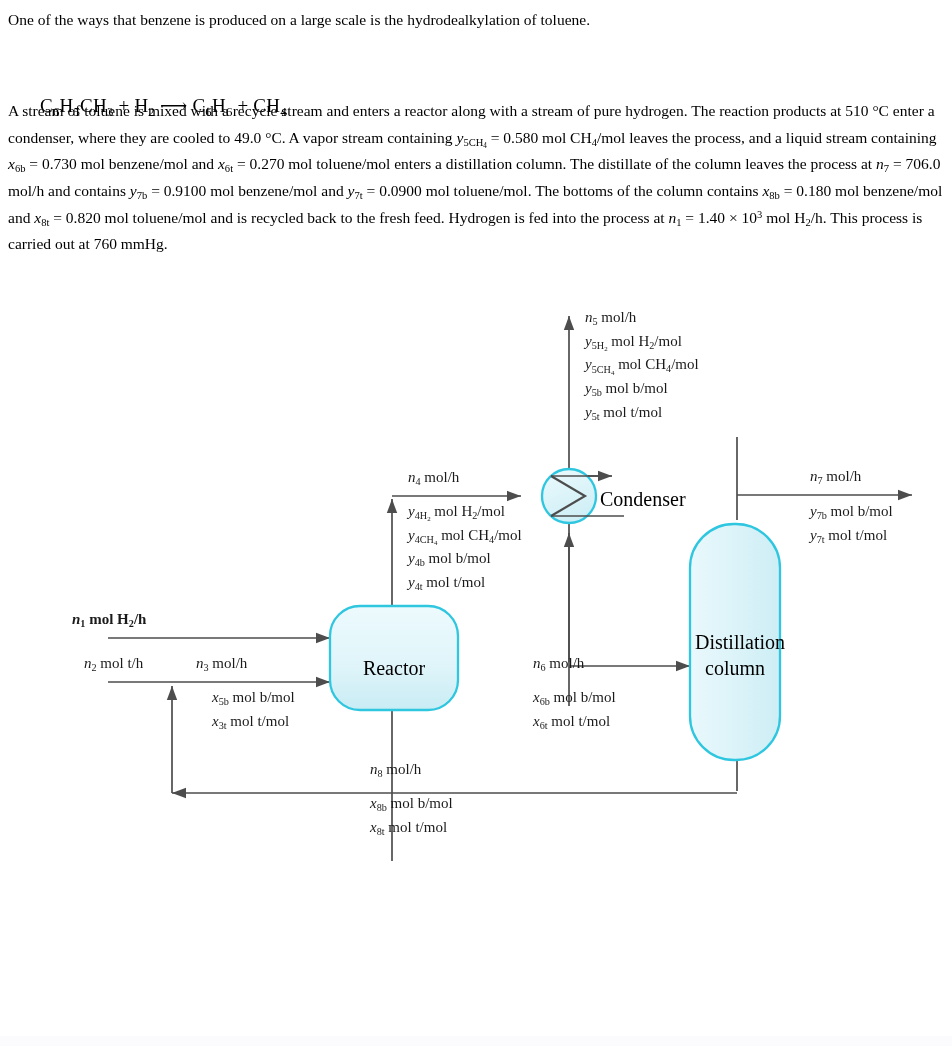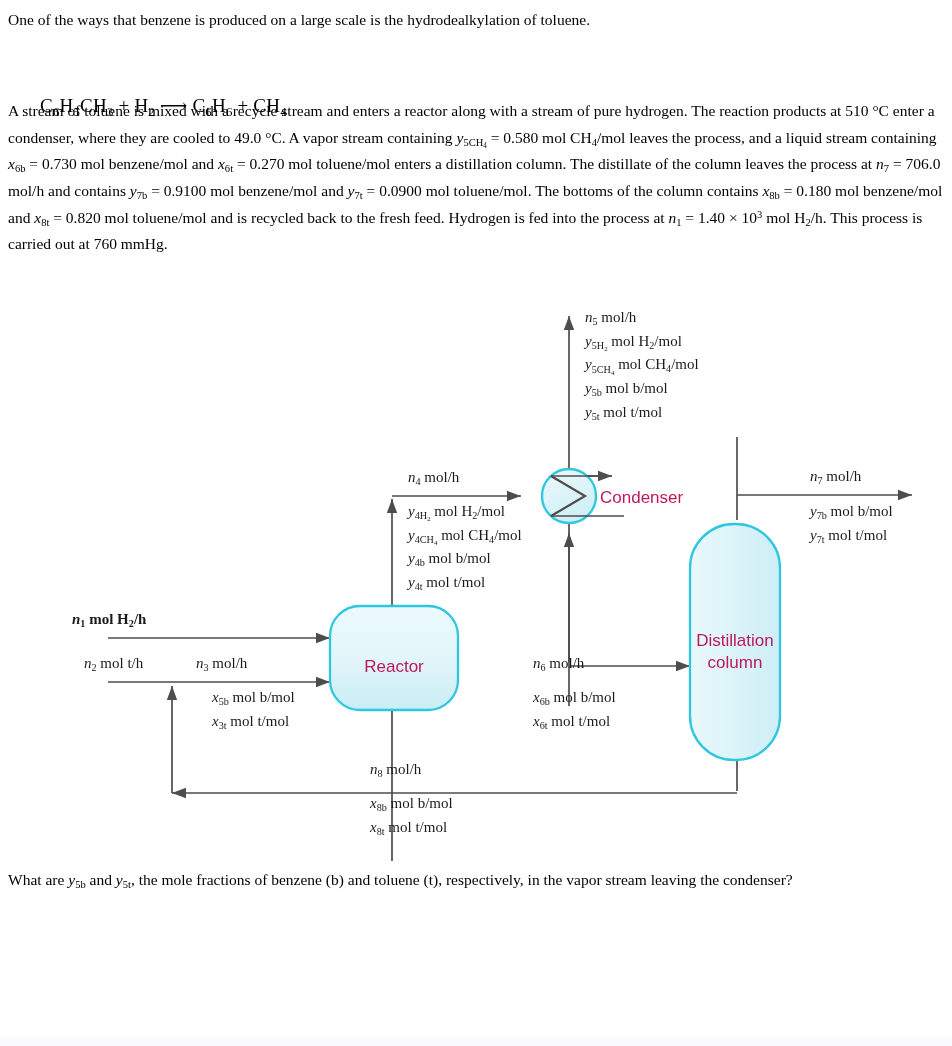--- a/index.html
+++ b/index.html
@@ -125,23 +125,23 @@
   .lbl {
     position: absolute;
     font-family: "Liberation Serif", "DejaVu Serif", serif;
     font-size: 15px;
     color: #1a1a1a;
     white-space: nowrap;
     line-height: 1.58;
   }
   .eq-name {
     position: absolute;
-    font-family: Liberation Sans, sans-serif;
-    font-size: 17px;
-    color: #be185d;
+    font-family: Liberation Serif, serif;
+    font-size: 20px;
+    color: #000000;
     white-space: nowrap;
     text-align: center;
     line-height: 1.28;
   }
 </style>
 </head>
 <body>
 
 <div class="page">
 
@@ -288,20 +288,17 @@
     <div class="lbl" style="left:370px; top:462px;">
       <span class="var">n</span><sub>8</sub> <span>mol/h</span>
     </div>
     <div class="lbl" style="left:370px; top:496px;">
       <div><span class="var">x</span><sub>8b</sub> mol b/mol</div>
       <div><span class="var">x</span><sub>8t</sub> mol t/mol</div>
     </div>
 
   </div>
 
-  <div class="question">
-    What are <span class="nb"><span class="var">y</span><sub>5b</sub></span> and <span class="nb"><span class="var">y</span><sub>5t</sub></span>, the mole fractions of benzene (b) and toluene (t), respectively, in the vapor stream leaving the condenser?
-  </div>
 
 
   <div class="bottom-rule"></div>
 
 </div>
 
 </body></html>

